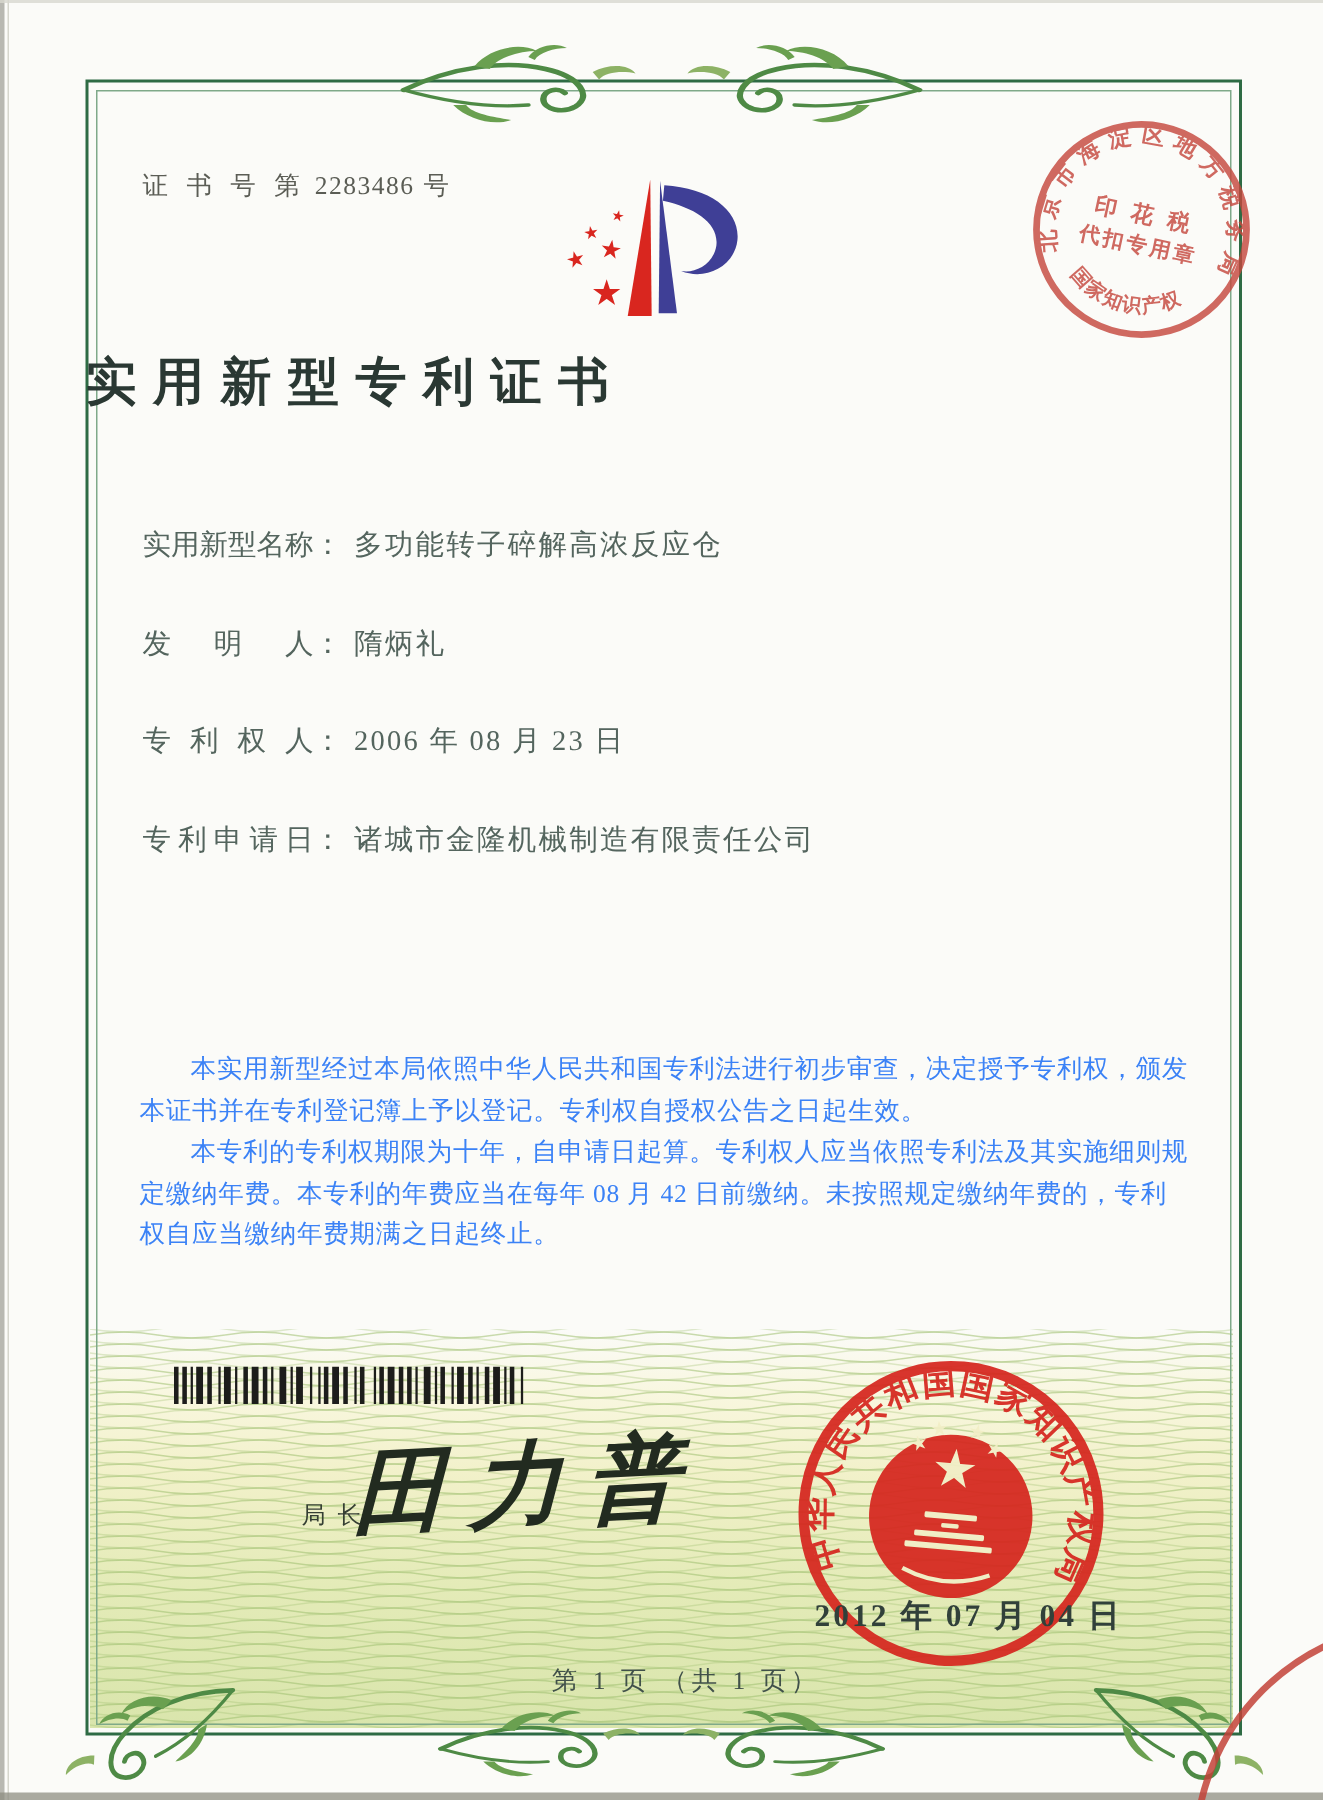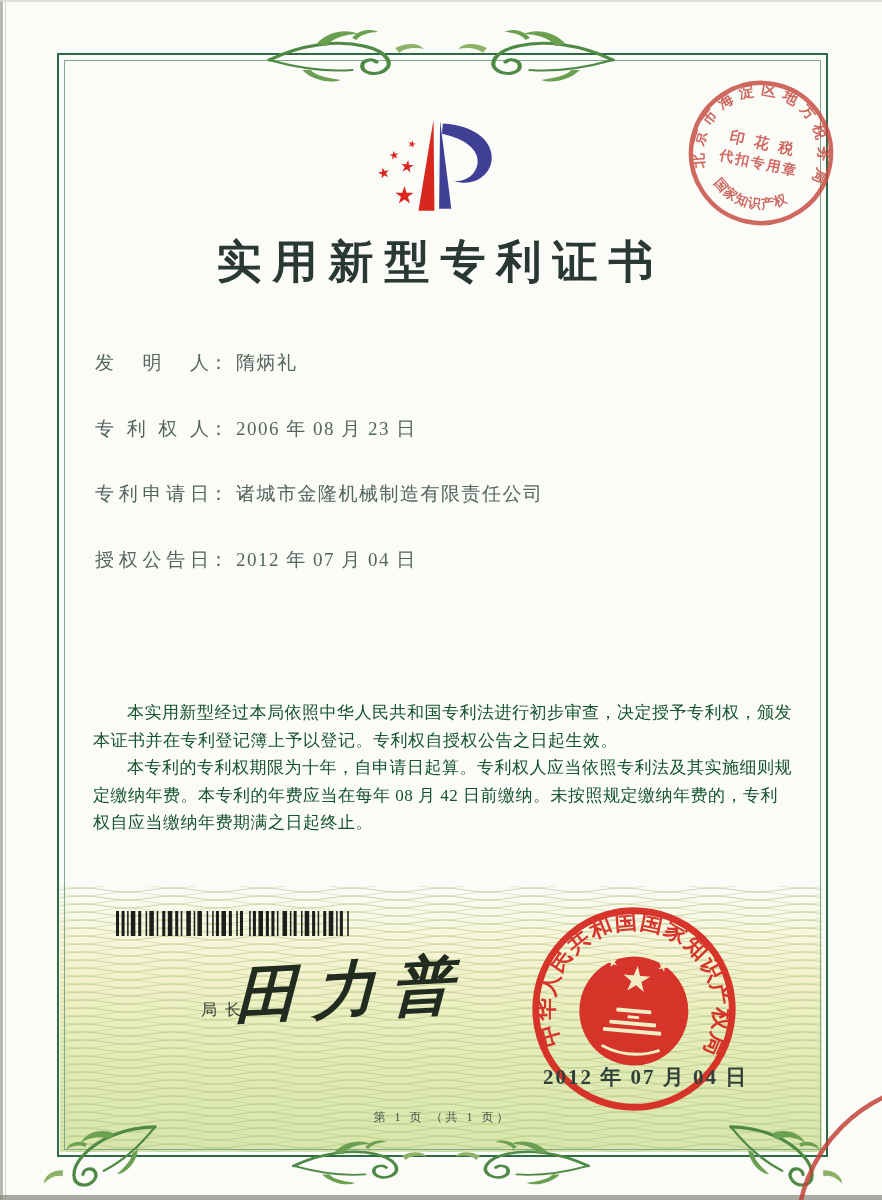--- a/index.html
+++ b/index.html
@@ -30,37 +30,37 @@
   }
   .guilloche svg{position:absolute;left:0;top:0;}
 
   .cert-number{
     position:absolute;left:95px;top:112px;
     font-size:17px;color:#5b5d55;letter-spacing:4px;
   }
   .cert-number .num{letter-spacing:1px;margin:0 6px;}
 
   .title{
-    position:absolute;left:57px;top:232px;width:767px;text-align:center;
-    font-size:45px;font-weight:700;color:#2a3833;letter-spacing:11px;margin:0;
+    position:absolute;left:57px;top:232px;width:767px;
+    font-size:34px;font-weight:700;color:#2a3833;letter-spacing:11px;margin:0;
   }
 
   .fields{position:absolute;left:95px;top:350px;width:660px;}
   .field-row{height:65.5px;font-size:19px;color:#54655e;}
   .field-label{
     display:inline-block;width:114px;vertical-align:top;
     text-align:justify;text-align-last:justify;text-justify:inter-character;
   }
   .field-colon{margin-right:8px;}
   .field-value{letter-spacing:1.5px;}
 
   .body-text{position:absolute;left:93px;top:699px;width:700px;}
   .body-text p{
     margin:0;text-indent:2em;font-size:17px;line-height:27.5px;
-    color:#14532d;letter-spacing:.5px;
+    color:#3b82f6;letter-spacing:.5px;
   }
 
   .barcode{position:absolute;left:114px;top:911px;}
 
   .signer{position:absolute;left:163px;top:1000px;}
   .signer-role{font-size:16px;color:#353f33;letter-spacing:8px;margin-left:38px;}
   .signature{
     position:absolute;left:235px;top:948px;
     font-size:62px;font-weight:700;font-style:italic;color:#222b20;
     letter-spacing:16px;transform:rotate(-3deg) skewX(-4deg);
@@ -71,22 +71,22 @@
   .seal-date{
     position:absolute;left:543px;top:1063px;z-index:6;
     font-size:21px;font-weight:600;color:#31403a;letter-spacing:2px;white-space:nowrap;
   }
 
   .tax-stamp{position:absolute;left:676px;top:68px;width:170px;height:170px;transform:rotate(12deg);z-index:5;}
 
   .logo{position:absolute;left:366px;top:112px;}
 
   .footer{
-    position:absolute;left:59px;top:1109px;width:767px;text-align:center;
-    font-size:12px;color:#41514a;letter-spacing:3px;
+    position:absolute;left:74px;top:1109px;width:767px;text-align:center;
+    font-size:17px;color:#41514a;letter-spacing:3px;
   }
 
   .ornament{position:absolute;}
   .red-arc{position:absolute;left:682px;top:1000px;z-index:7;}
 </style>
 </head>
 <body>
 
 <div class="page">
 
@@ -139,20 +139,23 @@
     <use href="#flourish" transform="translate(8,92) rotate(-32) scale(1.15,1)"></use>
   </svg>
   <svg class="ornament" style="left:722px;top:1078px" width="150" height="118">
     <use href="#flourish" transform="translate(142,92) rotate(32) scale(-1.15,1)"></use>
   </svg>
   <svg class="ornament" style="left:291px;top:1133px" width="300" height="60">
     <use href="#flourish" transform="translate(148,4) scale(-1.23,0.85)"></use>
     <use href="#flourish" transform="translate(152,4) scale(1.23,0.85)"></use>
   </svg>
 
+  <div class="cert-number">
+    <span>证 书 号 第</span><span class="num">2283486</span><span>号</span>
+  </div>
 
   <svg class="tax-stamp" viewBox="0 0 170 170">
     <g opacity="0.82">
       <circle cx="85" cy="85" r="70" fill="none" stroke="#c5483f" stroke-width="4.5"></circle>
       <path id="taxTop" d="M 33,111 A 58,58 0 1 1 137,111" fill="none"></path>
       <path id="taxBot" d="M 45,124 A 58,58 0 0 0 125,124" fill="none"></path>
       <text font-size="15" fill="#c5483f" font-weight="bold" letter-spacing="6">
         <textPath href="#taxTop">北京市海淀区地方税务局</textPath>
       </text>
       <text font-size="13" fill="#c5483f" font-weight="bold" letter-spacing="1">
@@ -173,30 +176,30 @@
     </g>
     <polygon points="72,6 56,103 73,103" fill="#d9261f"></polygon>
     <polygon points="79,7 91,101 78,101" fill="#3f3f96"></polygon>
     <path d="M82,10 C116,12 136,29 134,49 C132,68 111,78 94,71 C104,73 117,66 119,53 C121,37 104,26 81,21 Z" fill="#3f3f96"></path>
   </svg>
 
   <h1 class="title">实用新型专利证书</h1>
 
   <div class="fields">
     <div class="field-row">
+      <span class="field-label">实用新型名称</span><span class="field-colon">：</span><span class="field-value">多功能转子碎解高浓反应仓</span>
+    </div>
+    <div class="field-row">
       <span class="field-label">发明人</span><span class="field-colon">：</span><span class="field-value">隋炳礼</span>
     </div>
     <div class="field-row">
       <span class="field-label">专利权人</span><span class="field-colon">：</span><span class="field-value">2006 年 08 月 23 日</span>
     </div>
     <div class="field-row">
       <span class="field-label">专利申请日</span><span class="field-colon">：</span><span class="field-value">诸城市金隆机械制造有限责任公司</span>
-    </div>
-    <div class="field-row">
-      <span class="field-label">授权公告日</span><span class="field-colon">：</span><span class="field-value">2012 年 07 月 04 日</span>
     </div>
   </div>
 
   <div class="body-text">
     <p>本实用新型经过本局依照中华人民共和国专利法进行初步审查，决定授予专利权，颁发本证书并在专利登记簿上予以登记。专利权自授权公告之日起生效。</p>
     <p>本专利的专利权期限为十年，自申请日起算。专利权人应当依照专利法及其实施细则规定缴纳年费。本专利的年费应当在每年 08 月 42 日前缴纳。未按照规定缴纳年费的，专利权自应当缴纳年费期满之日起终止。</p>
   </div>
 
   <svg class="barcode" id="barcode-svg" width="262" height="25">
       <rect x="2" y="0" width="3.034" height="25" fill="#1d1d1b"></rect>

